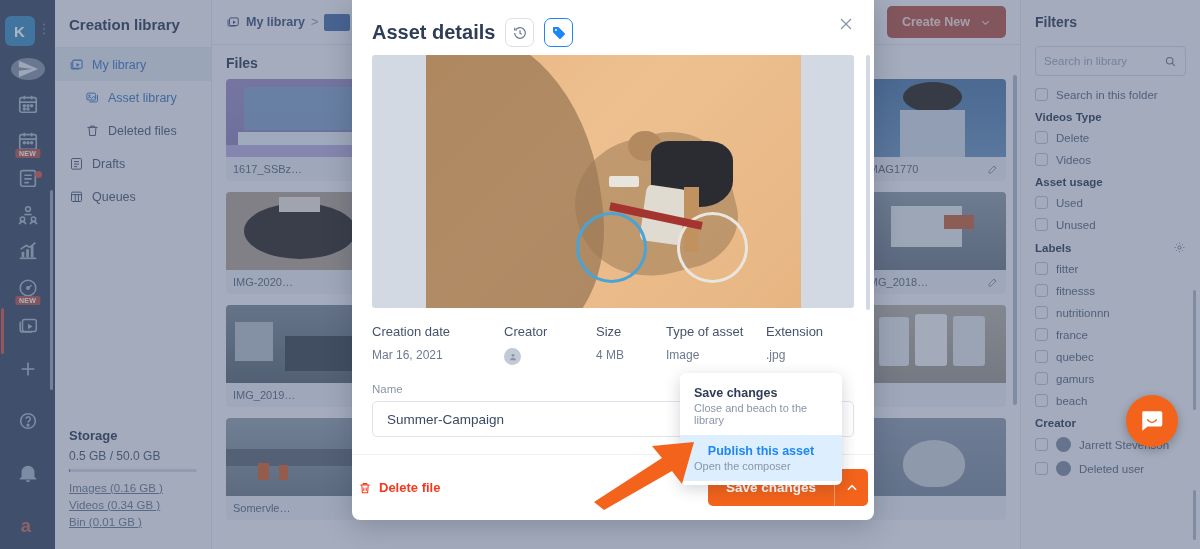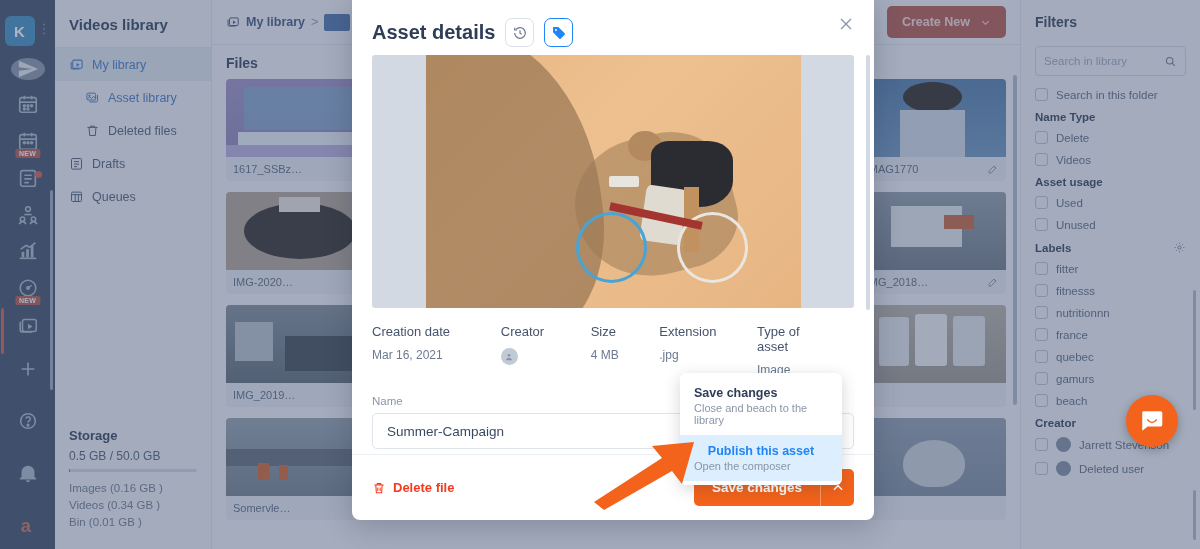--- a/index.html
+++ b/index.html
@@ -76,21 +76,21 @@
   .storage {
     margin-top: auto; padding: 10px 14px 16px 14px;
   }
   .storage h4 { font-size: 13px; color: #2f3d56; margin-bottom: 6px; }
   .storage .amt { font-size: 12px; color: #4c5a73; }
   .storage-bar {
     height: 3px; background: #cdd6e4; border-radius: 2px; margin: 6px 0 10px 0;
     position: relative;
   }
   .storage-bar i { position: absolute; left: 0; top: 0; height: 3px; width: 1%; background: #3f78c4; border-radius: 2px; }
-  .storage .line { font-size: 11.5px; color: #6c7990; margin-bottom: 5px; }
+  .storage .line { font-size: 11.5px; color: #6c7990; margin-bottom: 5px; text-decoration: underline; }
 
   
   .main { flex: 1; display: flex; flex-direction: column; min-width: 0; }
   .main-top {
     height: 45px; display: flex; align-items: center; justify-content: space-between;
     padding: 0 14px; border-bottom: 1px solid #dde2ea; background: #f0f3f8;
   }
   .breadcrumb { display: flex; align-items: center; gap: 6px; font-size: 12.5px; font-weight: bold; color: #40527a; }
   .breadcrumb svg { width: 14px; height: 14px; }
   .crumb-sep { color: #8c99b0; font-weight: normal; }
@@ -219,21 +219,21 @@
     width: 100%; height: 36px; border: 1px solid #dfe4ec; border-radius: 5px;
     padding: 0 14px; font-size: 13.5px; color: #3b4a63; outline: none;
     font-family: "Liberation Sans", sans-serif; background: #fff;
   }
   .modal-scroll {
     position: absolute; right: 4px; top: 0; width: 4px; height: 255px;
     background: #d3d9e2; border-radius: 2px;
   }
 
   .modal-foot {
-    border-top: 1px solid #eceff4; padding: 14px 20px;
+    border-top: 1px solid #eceff4; padding: 14px 6px;
     display: flex; align-items: center; justify-content: space-between;
   }
   .del {
     display: flex; align-items: center; gap: 7px; color: #f5391f;
     font-size: 13px; font-weight: bold; cursor: pointer;
   }
   .del svg { width: 14px; height: 14px; }
   .save-group { display: flex; }
   .btn-save {
     background: #f3631b; color: #fff; border: none; font-size: 13.5px; font-weight: bold;
@@ -372,21 +372,21 @@
         <div class="rail-item">
           <svg viewBox="0 0 24 24" fill="#c4705c">
               <text x="4" y="20" font-size="20" font-family="Liberation Sans" font-weight="bold" fill="#c4705c">a</text>
             </svg>
         </div>
       </div>
       <div class="rail-scroll"></div>
     </div>
 
     <div class="lib-panel">
-      <div class="lib-title">Videos library</div>
+      <div class="lib-title">Creation library</div>
 
       <div class="lib-item selected">
         <svg viewBox="0 0 24 24" fill="none" stroke="currentColor" stroke-width="1.7">
             <rect x="6" y="5" width="15" height="13" rx="2"></rect>
             <path d="M3.5 8v9a2 2 0 002 2h11"></path>
             <path d="M12 9.5l5 3-5 3z" fill="currentColor" stroke="none"></path>
           </svg>
         <span>My library</span>
       </div>
 
@@ -632,21 +632,21 @@
             <path d="M15 15l5 5"></path>
           </svg>
       </div>
 
       <div class="chk-row">
         <span class="chk"></span>
         <span>Search in this folder</span>
       </div>
 
       <div class="grp-title">
-        <span>Name Type</span>
+        <span>Videos Type</span>
       </div>
       <div class="chk-row">
         <span class="chk"></span>
         <span>Delete</span>
       </div>
       <div class="chk-row">
         <span class="chk"></span>
         <span>Videos</span>
       </div>
 
@@ -777,26 +777,26 @@
                 <circle cx="12" cy="8" r="3.4"></circle>
                 <path d="M5 20c0-3.6 3.1-6 7-6s7 2.4 7 6z"></path>
               </svg>
           </div>
         </div>
         <div class="meta-col">
           <div class="meta-h">Size</div>
           <div class="meta-v">4 MB</div>
         </div>
         <div class="meta-col">
+          <div class="meta-h">Type of asset</div>
+          <div class="meta-v">Image</div>
+        </div>
+        <div class="meta-col">
           <div class="meta-h">Extension</div>
           <div class="meta-v">.jpg</div>
-        </div>
-        <div class="meta-col">
-          <div class="meta-h">Type of asset</div>
-          <div class="meta-v">Image</div>
         </div>
       </div>
 
       <div class="field-label">Name</div>
       <input class="name-input" value="Summer-Campaign" style="">
 
       <div class="modal-scroll"></div>
     </div>
 
     <div class="modal-foot">

